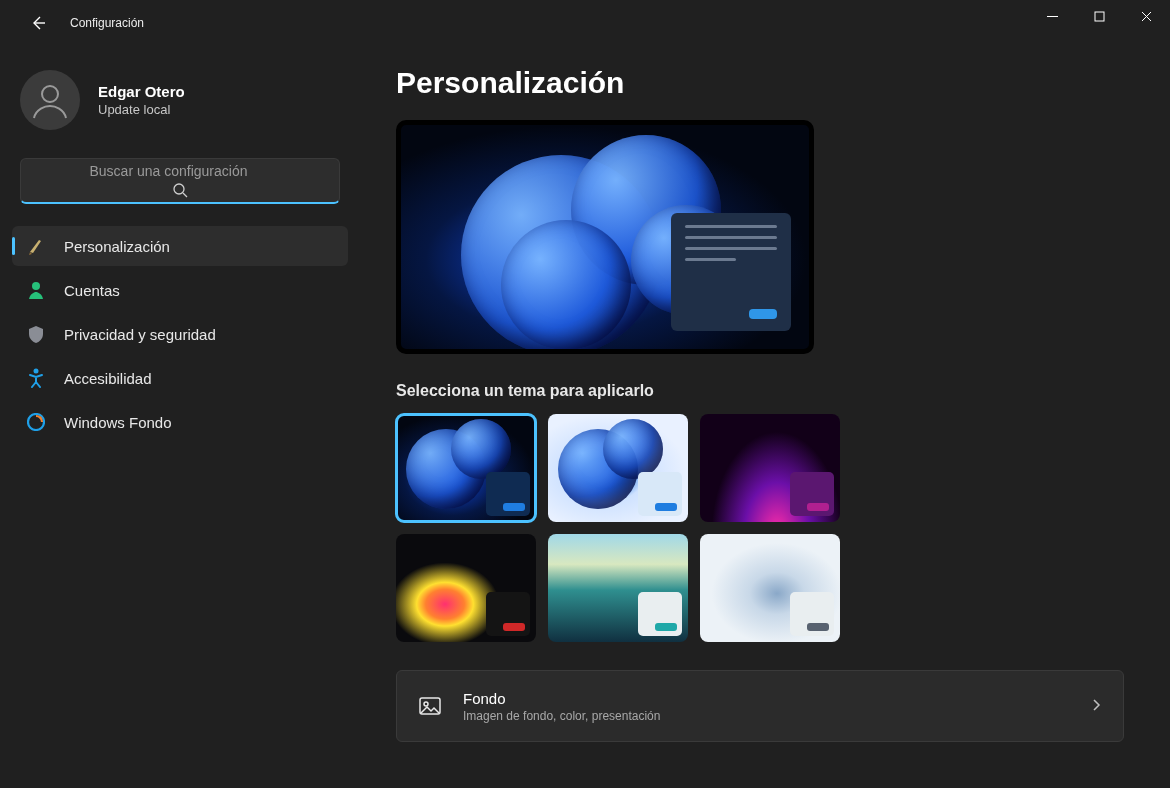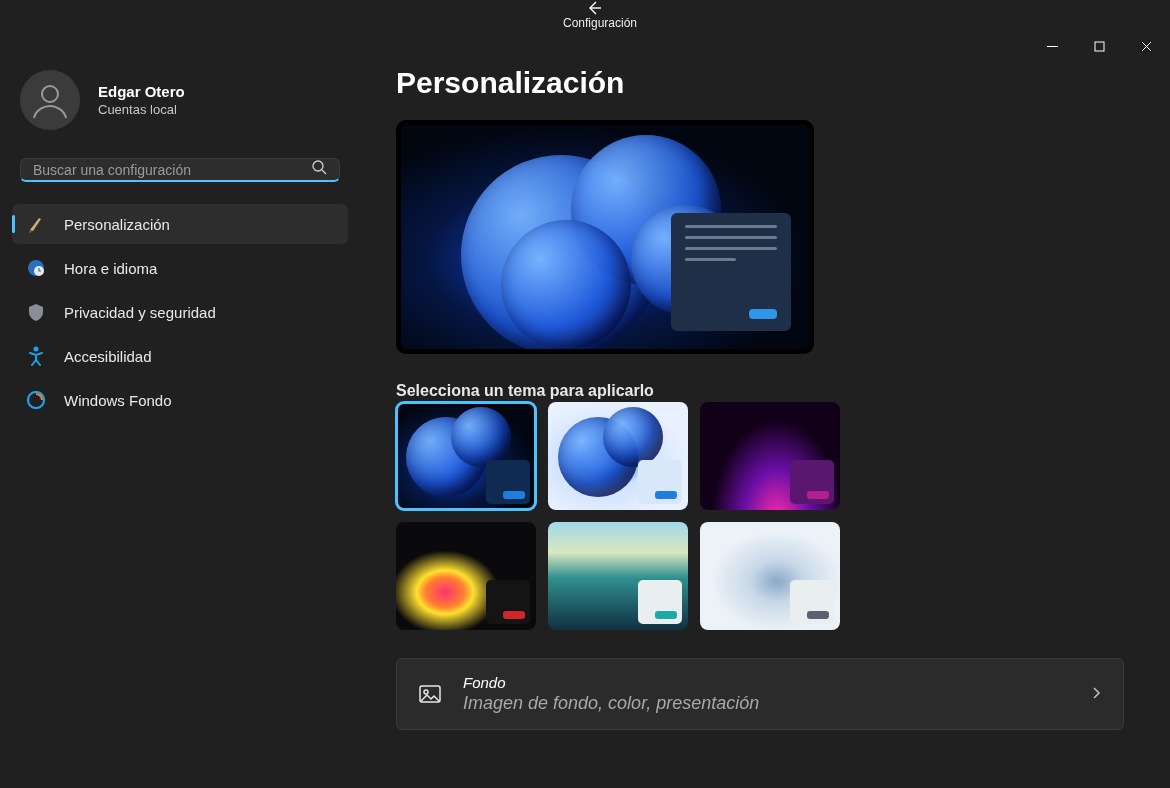--- a/index.html
+++ b/index.html
@@ -11,21 +11,20 @@
     font-family: "Segoe UI", sans-serif;
     overflow: hidden;
   }
 
   
   .titlebar {
     height: 46px;
     display: flex;
     align-items: center;
     padding-left: 18px;
-    flex-direction: column;
   }
   .back-btn {
     width: 40px; height: 40px;
     display: flex; align-items: center; justify-content: center;
     color: #fff; border-radius: 6px;
     cursor: pointer;
   }
   .titlebar-title {
     margin-left: 12px;
     font-size: 12px;
@@ -57,27 +56,28 @@
     background: #3b3b3b;
     display: flex; align-items: center; justify-content: center;
   }
   .user-name { font-size: 15px; font-weight: 600; }
   .user-sub  { font-size: 13px; color: #c7c7c7; margin-top: 2px; }
   .user-text { margin-left: 18px; }
 
   
   .search {
     margin: 10px 8px 22px 8px;
-    height: 24px;
+    height: 46px;
     background: #2d2d2d;
     border: 1px solid #3a3a3a;
     border-bottom: 2px solid #4cc2ff;
     border-radius: 6px;
     display: flex; align-items: center;
     padding: 0 12px;
+    flex-direction: column;
   }
   .search input {
     flex: 1; background: transparent; border: none; outline: none;
     color: #fff; font-size: 14px;
   }
   .search input::placeholder { color: #9a9a9a; }
   .search .icon { color: #cfcfcf; }
 
   
   .nav { display: flex; flex-direction: column; gap: 4px; }
@@ -126,21 +126,21 @@
   }
   .preview .pane .line { height: 3px; background: #6b7a90; margin-bottom: 8px; border-radius: 2px; }
   .preview .pane .line.short { width: 55%; }
   .preview .pane .accent {
     margin-top: auto; align-self: flex-end;
     width: 28px; height: 10px; border-radius: 4px;
     background: #2f96e8;
   }
 
   .section-title {
-    margin-top: 28px; margin-bottom: 2px;
+    margin-top: 28px; margin-bottom: 14px;
     font-size: 16px; font-weight: 600; color: #e7e7e7;
   }
 
   
   .themes { display: grid; grid-template-columns: repeat(3, 140px); gap: 12px; }
   .theme {
     width: 140px; height: 108px;
     border-radius: 8px;
     position: relative;
     overflow: hidden;
@@ -176,30 +176,29 @@
   .setting-row {
     margin-top: 28px;
     width: 728px;
     height: 72px;
     background: #2b2b2b;
     border: 1px solid #3a3a3a;
     border-radius: 6px;
     display: flex; align-items: center;
     padding: 0 20px;
     cursor: pointer;
-    font-style: italic;
   }
   .setting-row .row-ico {
     width: 26px; height: 26px;
     display:flex; align-items:center; justify-content:center;
     color:#e8e8e8;
   }
   .setting-row .row-text { margin-left: 20px; }
   .setting-row .row-title { font-size: 15px; }
-  .setting-row .row-sub   { font-size: 18px; color: #a8a8a8; margin-top: 2px; }
+  .setting-row .row-sub   { font-size: 12px; color: #a8a8a8; margin-top: 2px; }
   .setting-row .chev { margin-left: auto; color:#c0c0c0; }
 </style>
 </head>
 <body>
 
 <div class="titlebar">
   <div class="back-btn">
     <svg width="16" height="16" viewBox="0 0 16 16">
       <path d="M10 2 L4 8 L10 14" fill="none" stroke="#fff" stroke-width="1.4"></path>
       <path d="M4 8 H15" fill="none" stroke="#fff" stroke-width="1.4"></path>
@@ -230,21 +229,21 @@
   <aside class="sidebar">
     <div class="user">
       <div class="avatar">
         <svg width="40" height="40" viewBox="0 0 40 40">
           <circle cx="20" cy="14" r="8" fill="none" stroke="#9a9a9a" stroke-width="2"></circle>
           <path d="M4 38c2-9 11-12 16-12s14 3 16 12" fill="none" stroke="#9a9a9a" stroke-width="2"></path>
         </svg>
       </div>
       <div class="user-text">
         <div class="user-name">Edgar Otero</div>
-        <div class="user-sub">Cuentas local</div>
+        <div class="user-sub">Update local</div>
       </div>
     </div>
 
     <div class="search">
       <input type="text" placeholder="Buscar una configuración" style="">
       <span class="icon">
         <svg width="15" height="15" viewBox="0 0 15 15">
             <circle cx="6" cy="6" r="5" fill="none" stroke="#cfcfcf" stroke-width="1.3"></circle>
             <path d="M10 10 L14 14" stroke="#cfcfcf" stroke-width="1.3"></path>
           </svg>
@@ -256,27 +255,26 @@
         <span class="nav-ico">
           <svg width="18" height="18">
               <path d="M3 15l3 1 8-12-2-1z" fill="#c8b070"></path>
               <path d="M3 15l-1 3 3-1z" fill="#8a6a38"></path>
             </svg>
         </span>
         <span>Personalización</span>
       </div>
       <div class="nav-item">
         <span class="nav-ico">
-          <svg width="18" height="18">
-              <circle cx="9" cy="9" r="8" fill="#2a70c0"></circle>
-              <circle cx="12" cy="12" r="5" fill="#e8e8e8"></circle>
-              <path d="M12 9v3h2" fill="none" stroke="#2a70c0" stroke-width="1.2"></path>
-            </svg>
-        </span>
-        <span>Hora e idioma</span>
+          <svg width="16" height="18">
+              <circle cx="8" cy="5" r="4" fill="#26c07a"></circle>
+              <path d="M1 18c1-5 5-7 7-7s6 2 7 7z" fill="#26c07a"></path>
+            </svg>
+        </span>
+        <span>Cuentas</span>
       </div>
       <div class="nav-item">
         <span class="nav-ico">
           <svg width="16" height="18">
               <path d="M8 1l7 3v5c0 5-4 8-7 9-3-1-7-4-7-9V4z" fill="#8a8d95"></path>
             </svg>
         </span>
         <span>Privacidad y seguridad</span>
       </div>
       <div class="nav-item">

